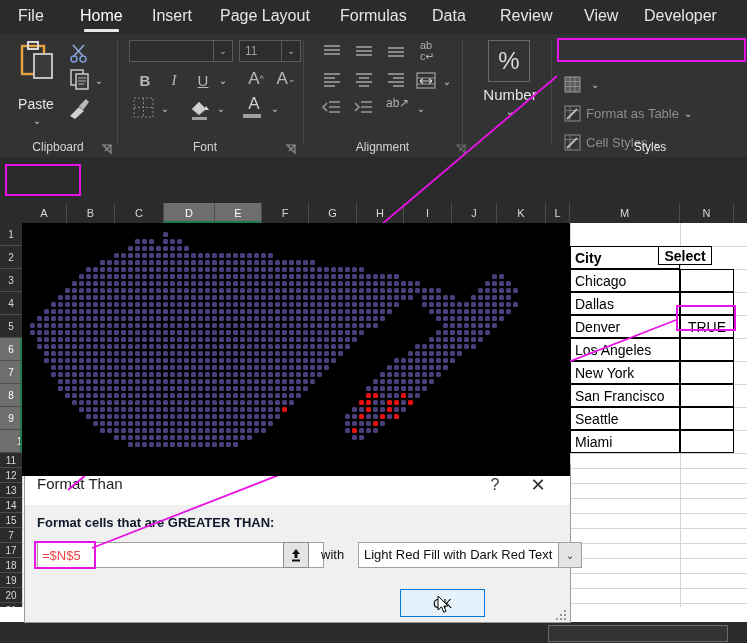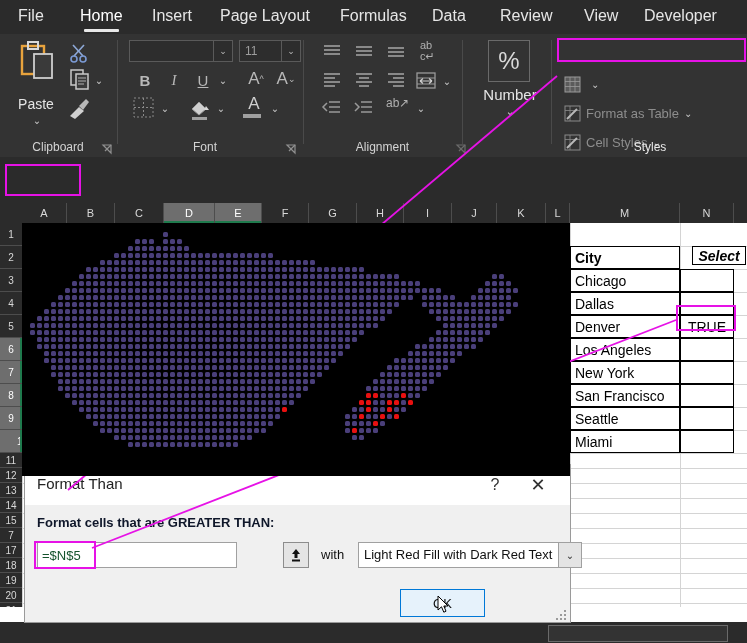--- a/index.html
+++ b/index.html
@@ -71,22 +71,22 @@
   .tcell.ctr{justify-content:center;padding-left:0;}
 
   
   .dialog{position:absolute;left:25px;top:465px;width:545px;height:157px;background:#f0f0f0;
           box-shadow:0 0 0 1px #9a9a9a;}
   .dlgtitlebar{position:absolute;left:0;top:0;right:0;height:40px;background:#ffffff;}
   .dlgtitle{position:absolute;left:12px;top:10px;font-size:15px;color:#222;}
   .dlghelp{position:absolute;right:62px;top:8px;width:26px;height:24px;display:flex;align-items:center;justify-content:center;color:#333;font-size:16px;}
   .dlgclose{position:absolute;right:18px;top:8px;width:28px;height:24px;display:flex;align-items:center;justify-content:center;color:#333;font-size:18px;}
   .dlgprompt{position:absolute;left:12px;top:50px;font-size:13px;font-weight:bold;color:#0f172a;}
-  .dlginput{position:absolute;left:12px;top:77px;width:200px;height:26px;background:#fff;border:1px solid #a0a0a0;box-sizing:border-box;
-            font-size:13px;color:#14532d;display:flex;align-items:center;padding-left:4px;}
+  .dlginput{position:absolute;left:12px;top:77px;width:287px;height:26px;background:#fff;border:1px solid #a0a0a0;box-sizing:border-box;
+            font-size:13px;color:#ef4444;display:flex;align-items:center;padding-left:4px;}
   .collapsebtn{position:absolute;left:258px;top:77px;width:26px;height:26px;background:#e4e4e4;border:1px solid #8c8c8c;box-sizing:border-box;
                display:flex;align-items:center;justify-content:center;}
   .withlbl{position:absolute;left:296px;top:82px;font-size:13px;color:#111;}
   .dlgselect{position:absolute;left:333px;top:77px;width:224px;height:26px;background:#fff;border:1px solid #a0a0a0;box-sizing:border-box;}
   .dlgselect .seltxt{position:absolute;left:5px;top:0;bottom:0;line-height:24px;font-size:13px;color:#111;}
   .dlgselect .selarrow{position:absolute;right:0;top:0;bottom:0;width:22px;background:#e4e4e4;border-left:1px solid #a0a0a0;
                        display:flex;align-items:center;justify-content:center;color:#333;font-size:10px;}
   .dbtn{position:absolute;height:28px;width:85px;box-sizing:border-box;font-size:13px;color:#111;
         display:flex;align-items:center;justify-content:center;}
   .dbtn.primary{background:#e6f2fb;border:1px solid #0078d7;left:375px;top:124px;}
@@ -1753,21 +1753,21 @@
           <div class="cellline-h" style="left: 0px; top: 320px; width: 725px;"></div>
           <div class="cellline-h" style="left: 0px; top: 335px; width: 725px;"></div>
           <div class="cellline-h" style="left: 0px; top: 350px; width: 725px;"></div>
           <div class="cellline-h" style="left: 0px; top: 365px; width: 725px;"></div>
           <div class="cellline-h" style="left: 0px; top: 380px; width: 725px;"></div>
           <div class="cellline-h" style="left: 0px; top: 395px; width: 725px;"></div>
         </div>
 
       <div id="citytable" style="z-index: 4;">
           <div class="tcell hd" style="left: 548px; top: 23px; width: 110px; height: 23px;">City</div>
-          <div class="tcell hd ctr" style="left: 670px; top: 23px; width: 54px; height: 19px; font-style: italic;">Select</div>
+          <div class="tcell hd ctr" style="left: 636px; top: 23px; width: 54px; height: 19px;">Select</div>
           <div class="tcell" style="left: 548px; top: 46px; width: 110px; height: 23px;">Chicago</div>
           <div class="tcell ctr" style="left: 658px; top: 46px; width: 54px; height: 23px;"></div>
           <div class="tcell" style="left: 548px; top: 69px; width: 110px; height: 23px; text-align: center;">Dallas</div>
           <div class="tcell ctr" style="left: 658px; top: 69px; width: 54px; height: 23px;"></div>
           <div class="tcell" style="left: 548px; top: 92px; width: 110px; height: 23px;">Denver</div>
           <div class="tcell ctr" style="left: 658px; top: 92px; width: 54px; height: 23px;">TRUE</div>
           <div class="tcell" style="left: 548px; top: 115px; width: 110px; height: 23px;">Los Angeles</div>
           <div class="tcell ctr" style="left: 658px; top: 115px; width: 54px; height: 23px;"></div>
           <div class="tcell" style="left: 548px; top: 138px; width: 110px; height: 23px;">New York</div>
           <div class="tcell ctr" style="left: 658px; top: 138px; width: 54px; height: 23px;"></div>

